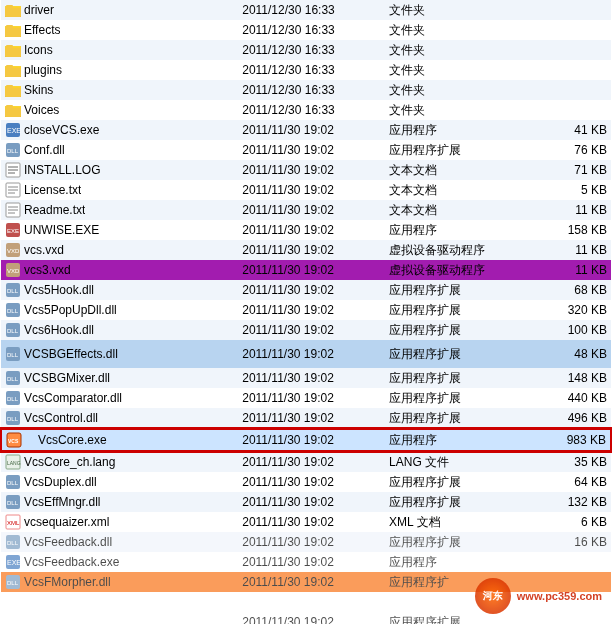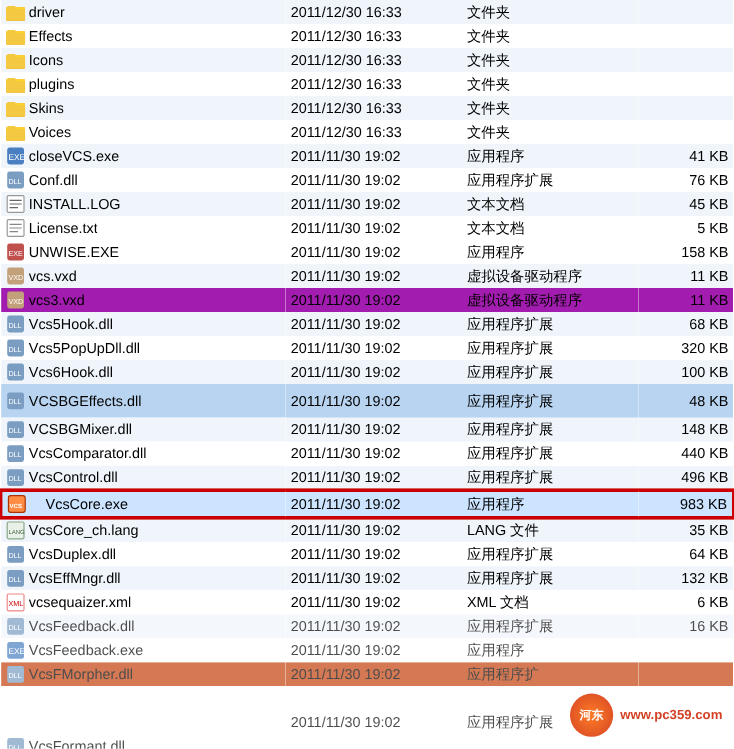--- a/index.html
+++ b/index.html
@@ -247,38 +247,54 @@
                   <rect x="1" y="1" width="14" height="14" rx="1" fill="white" stroke="#999"></rect>
                   <line x1="3" y1="5" x2="13" y2="5" stroke="#666" stroke-width="1"></line>
                   <line x1="3" y1="8" x2="13" y2="8" stroke="#666" stroke-width="1"></line>
                   <line x1="3" y1="11" x2="10" y2="11" stroke="#666" stroke-width="1"></line>
                 </svg>
               </span>
               <span style="overflow: hidden; text-overflow: ellipsis;">INSTALL.LOG</span>
             </td>
             <td>2011/11/30 19:02</td>
             <td>文本文档</td>
-            <td style="text-align: right;">45 KB</td>
+            <td style="text-align: right;">71 KB</td>
           </tr>
           <tr style="background: rgb(255, 255, 255);">
             <td style="display: flex; align-items: center; height: 20px;">
               <span style="display: inline-flex; align-items: center; margin-right: 3px; flex-shrink: 0;">
                 <svg width="16" height="16" viewBox="0 0 16 16">
                   <rect x="1" y="1" width="14" height="14" rx="1" fill="white" stroke="#999"></rect>
                   <line x1="3" y1="5" x2="13" y2="5" stroke="#888" stroke-width="1"></line>
                   <line x1="3" y1="8" x2="13" y2="8" stroke="#888" stroke-width="1"></line>
                   <line x1="3" y1="11" x2="10" y2="11" stroke="#888" stroke-width="1"></line>
                 </svg>
               </span>
               <span style="overflow: hidden; text-overflow: ellipsis;">License.txt</span>
             </td>
             <td>2011/11/30 19:02</td>
             <td>文本文档</td>
             <td style="text-align: right;">5 KB</td>
           </tr>
+          <tr style="background: rgb(240, 245, 251);">
+            <td style="display: flex; align-items: center; height: 20px;">
+              <span style="display: inline-flex; align-items: center; margin-right: 3px; flex-shrink: 0;">
+                <svg width="16" height="16" viewBox="0 0 16 16">
+                  <rect x="1" y="1" width="14" height="14" rx="1" fill="white" stroke="#999"></rect>
+                  <line x1="3" y1="5" x2="13" y2="5" stroke="#888" stroke-width="1"></line>
+                  <line x1="3" y1="8" x2="13" y2="8" stroke="#888" stroke-width="1"></line>
+                  <line x1="3" y1="11" x2="10" y2="11" stroke="#888" stroke-width="1"></line>
+                </svg>
+              </span>
+              <span style="overflow: hidden; text-overflow: ellipsis;">Readme.txt</span>
+            </td>
+            <td>2011/11/30 19:02</td>
+            <td>文本文档</td>
+            <td style="text-align: right;">11 KB</td>
+          </tr>
           <tr style="background: rgb(255, 255, 255);">
             <td style="display: flex; align-items: center; height: 20px;">
               <span style="display: inline-flex; align-items: center; margin-right: 3px; flex-shrink: 0;">
                 <svg width="16" height="16" viewBox="0 0 16 16">
                   <rect x="1" y="1" width="14" height="14" rx="2" fill="#c0504d"></rect>
                   <text x="2" y="11" font-size="6" fill="white" font-family="Arial">EXE</text>
                 </svg>
               </span>
               <span style="overflow: hidden; text-overflow: ellipsis;">UNWISE.EXE</span>
             </td>
@@ -503,21 +519,21 @@
                   <rect x="1" y="1" width="14" height="14" rx="2" fill="#4a7fc1"></rect>
                   <text x="2" y="11" font-size="7" fill="white" font-family="Arial">EXE</text>
                 </svg>
               </span>
               <span style="overflow: hidden; text-overflow: ellipsis;">VcsFeedback.exe</span>
             </td>
             <td>2011/11/30 19:02</td>
             <td>应用程序</td>
             <td style="text-align: right;"></td>
           </tr>
-          <tr style="background: #c2410c; opacity: 0.7;">
+          <tr style="background: #f97316; opacity: 0.7;">
             <td style="display: flex; align-items: center; height: 20px;">
               <span style="display: inline-flex; align-items: center; margin-right: 3px; flex-shrink: 0;">
                 <svg width="16" height="16" viewBox="0 0 16 16">
                   <rect x="1" y="1" width="14" height="14" rx="2" fill="#7a9dc1"></rect>
                   <text x="2" y="11" font-size="6" fill="white" font-family="Arial">DLL</text>
                 </svg>
               </span>
               <span style="overflow: hidden; text-overflow: ellipsis;">VcsFMorpher.dll</span>
             </td>
             <td>2011/11/30 19:02</td>

